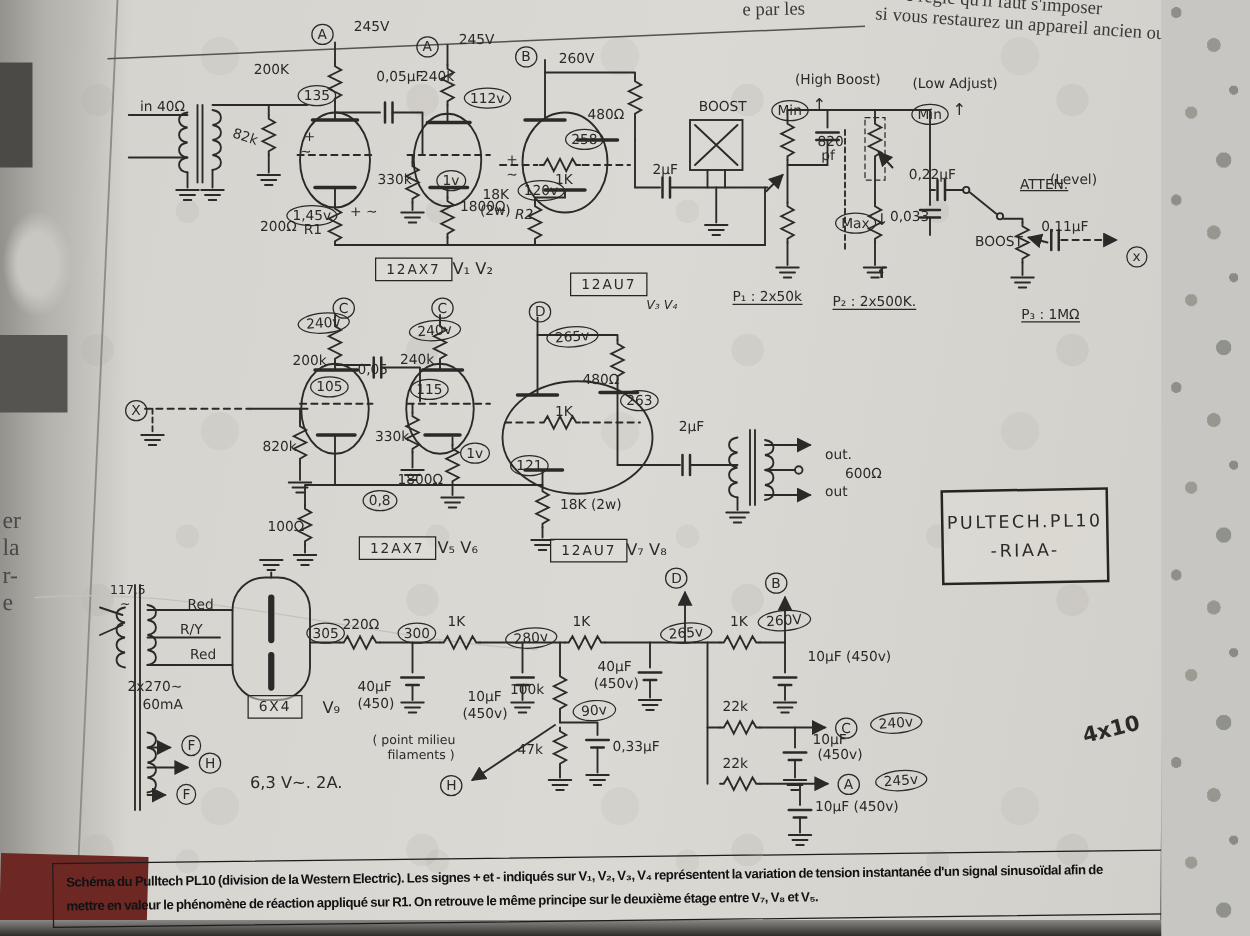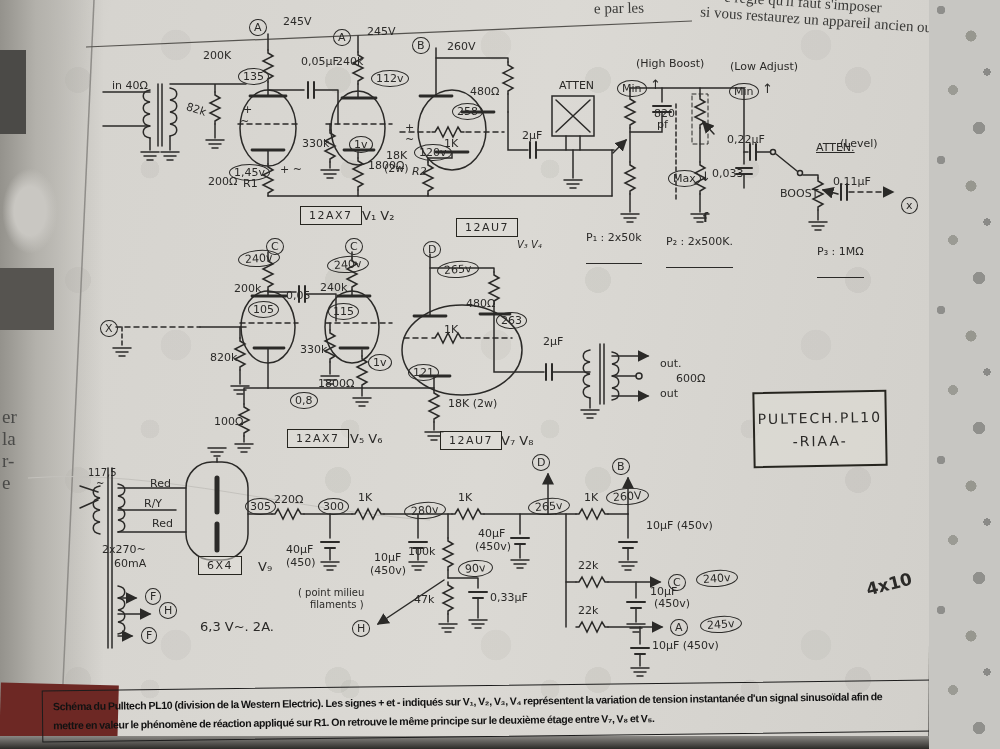--- a/index.html
+++ b/index.html
@@ -31,21 +31,21 @@
     transform:rotate(-0.7deg);padding:6px 6px 0 10px;box-sizing:border-box;
     font-family:"Liberation Sans","DejaVu Sans",sans-serif;font-weight:bold;color:#121212;
     font-size:10.6px;letter-spacing:-0.35px;word-spacing:-0.5px;line-height:19px;white-space:nowrap;}
   .toptext{position:absolute;font-family:"Liberation Serif","DejaVu Serif",serif;color:#3a3a38;font-size:15px;white-space:nowrap;}
   .marg{position:absolute;font-family:"Liberation Serif","DejaVu Serif",serif;color:#4a4a48;font-size:19px;}
   svg{position:absolute;left:0;top:0;}
   #labels span.lbl{position:absolute;white-space:nowrap;color:#2b2a28;font-size:11px;line-height:1;}
   #labels .c{font-size:9.5px;border:1.3px solid #2b2a28;border-radius:50%;padding:2px 4px;}
   #labels .e{font-size:11px;border:1.4px solid #2b2a28;border-radius:50%;padding:2px 6px;transform:rotate(-4deg);}
   #labels .b{font-size:12.5px;border:1.6px solid #26251f;padding:3px 8px;letter-spacing:1.5px;background:rgba(225,223,217,.5);}
-  #labels .u{font-size:12px;border-bottom:1.2px solid #2b2a28;padding-bottom:20px;}
+  #labels .u{font-size:12px;border-bottom:1.2px solid #2b2a28;padding-bottom:0;}
   #labels .purple{color:#6550a8;font-weight:bold;}
   #pultech{position:absolute;left:753px;top:391px;width:130px;height:72px;border:2px solid #26251f;
     transform:rotate(-1deg);display:flex;flex-direction:column;justify-content:center;gap:7px;text-align:center;
     font-size:14px;letter-spacing:2px;color:#2b2a28;background:rgba(222,220,214,.55);}
 </style>
 </head>
 <body>
 
 <div id="page">
   <div id="noise"></div>
@@ -358,21 +358,21 @@
       <span class="lbl" style="left: 386px; top: 150px;">18K</span>
       <span class="lbl" style="left: 384px; top: 163px;">(2w)</span>
       <span class="lbl" style="left: 412px; top: 166px; font-style: italic;">R2</span>
       <span class="lbl c" style="left: 414px; top: 144px;">120v</span>
       <span class="lbl" style="left: 405px; top: 122px;">+</span>
       <span class="lbl" style="left: 405px; top: 134px;">~</span>
       <span class="lbl" style="left: 470px; top: 86px;">480Ω</span>
       <span class="lbl c" style="left: 452px; top: 103px;">258</span>
       <span class="lbl" style="left: 444px; top: 138px;">1K</span>
       <span class="lbl" style="left: 522px; top: 130px;">2µF</span>
-      <span class="lbl" style="left: 559px; top: 80px;">ATTEN</span>
+      <span class="lbl" style="left: 559px; top: 80px;">BOOST</span>
       <span class="lbl" style="left: 636px; top: 58px;">(High Boost)</span>
       <span class="lbl c" style="left: 617px; top: 80px;">Min</span>
       <span class="lbl" style="left: 650px; top: 78px; font-size: 13px;">↑</span>
       <span class="lbl" style="left: 730px; top: 61px;">(Low Adjust)</span>
       <span class="lbl c" style="left: 729px; top: 83px;">Min</span>
       <span class="lbl" style="left: 762px; top: 82px; font-size: 13px;">↑</span>
       <span class="lbl" style="left: 654px; top: 108px;">820</span>
       <span class="lbl" style="left: 657px; top: 119px;">pf</span>
       <span class="lbl c" style="left: 668px; top: 170px;">Max</span>
       <span class="lbl" style="left: 700px; top: 170px; font-size: 13px;">↓</span>

